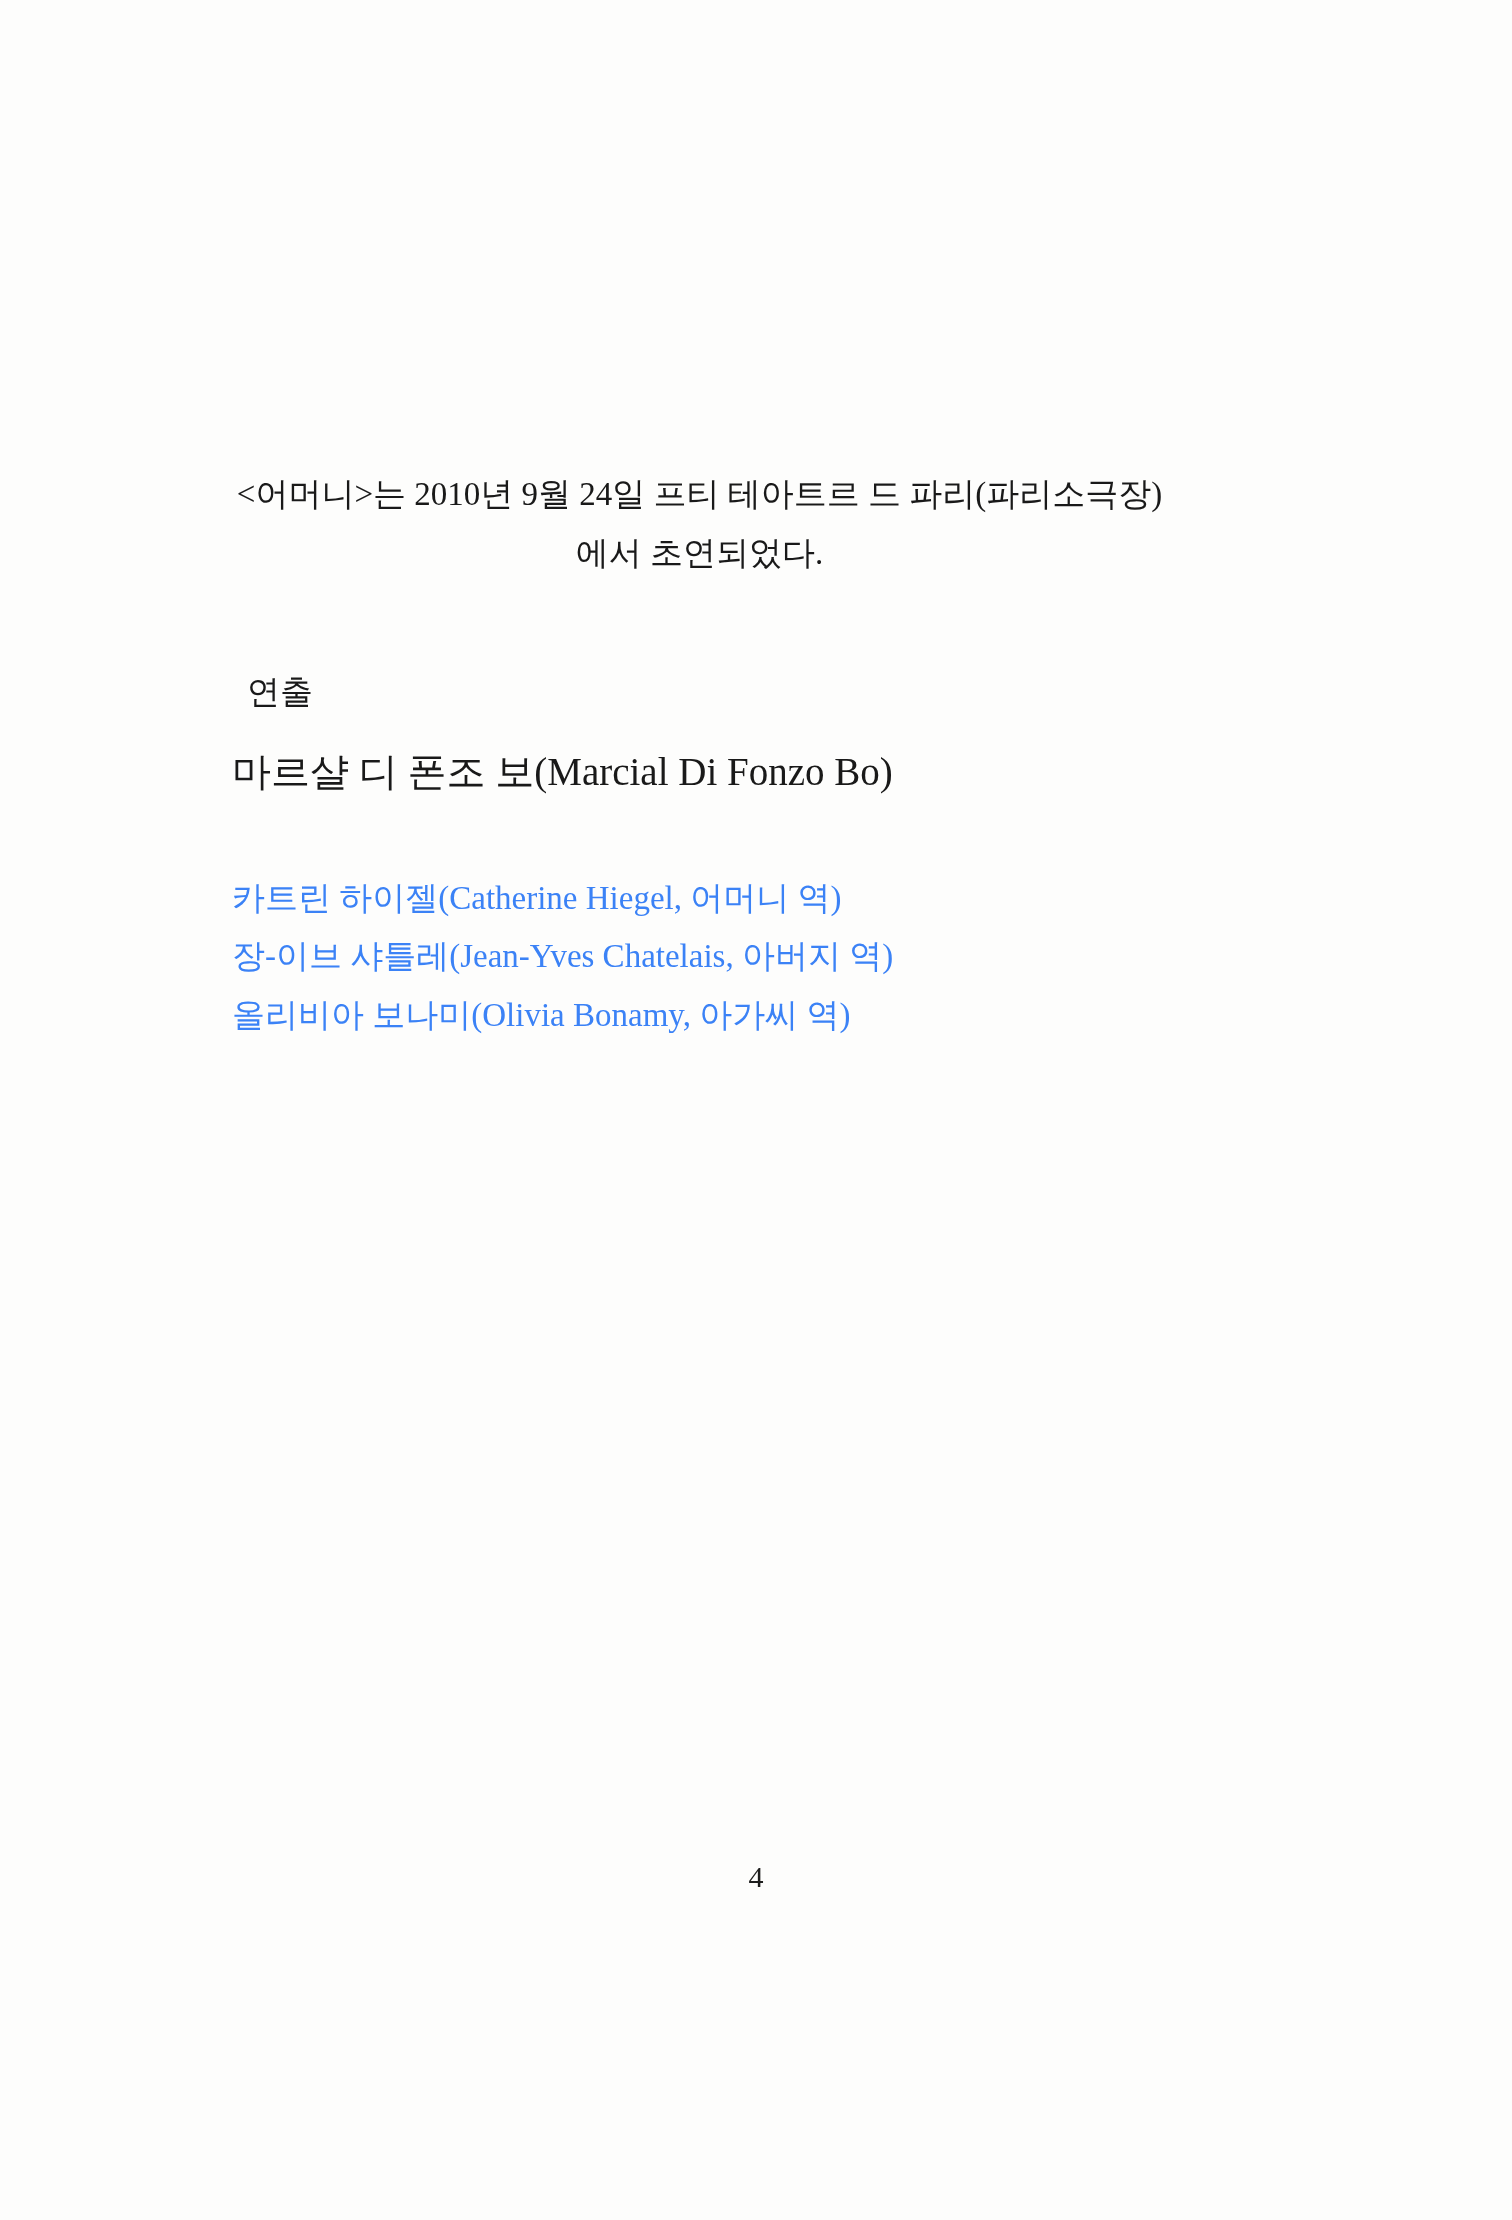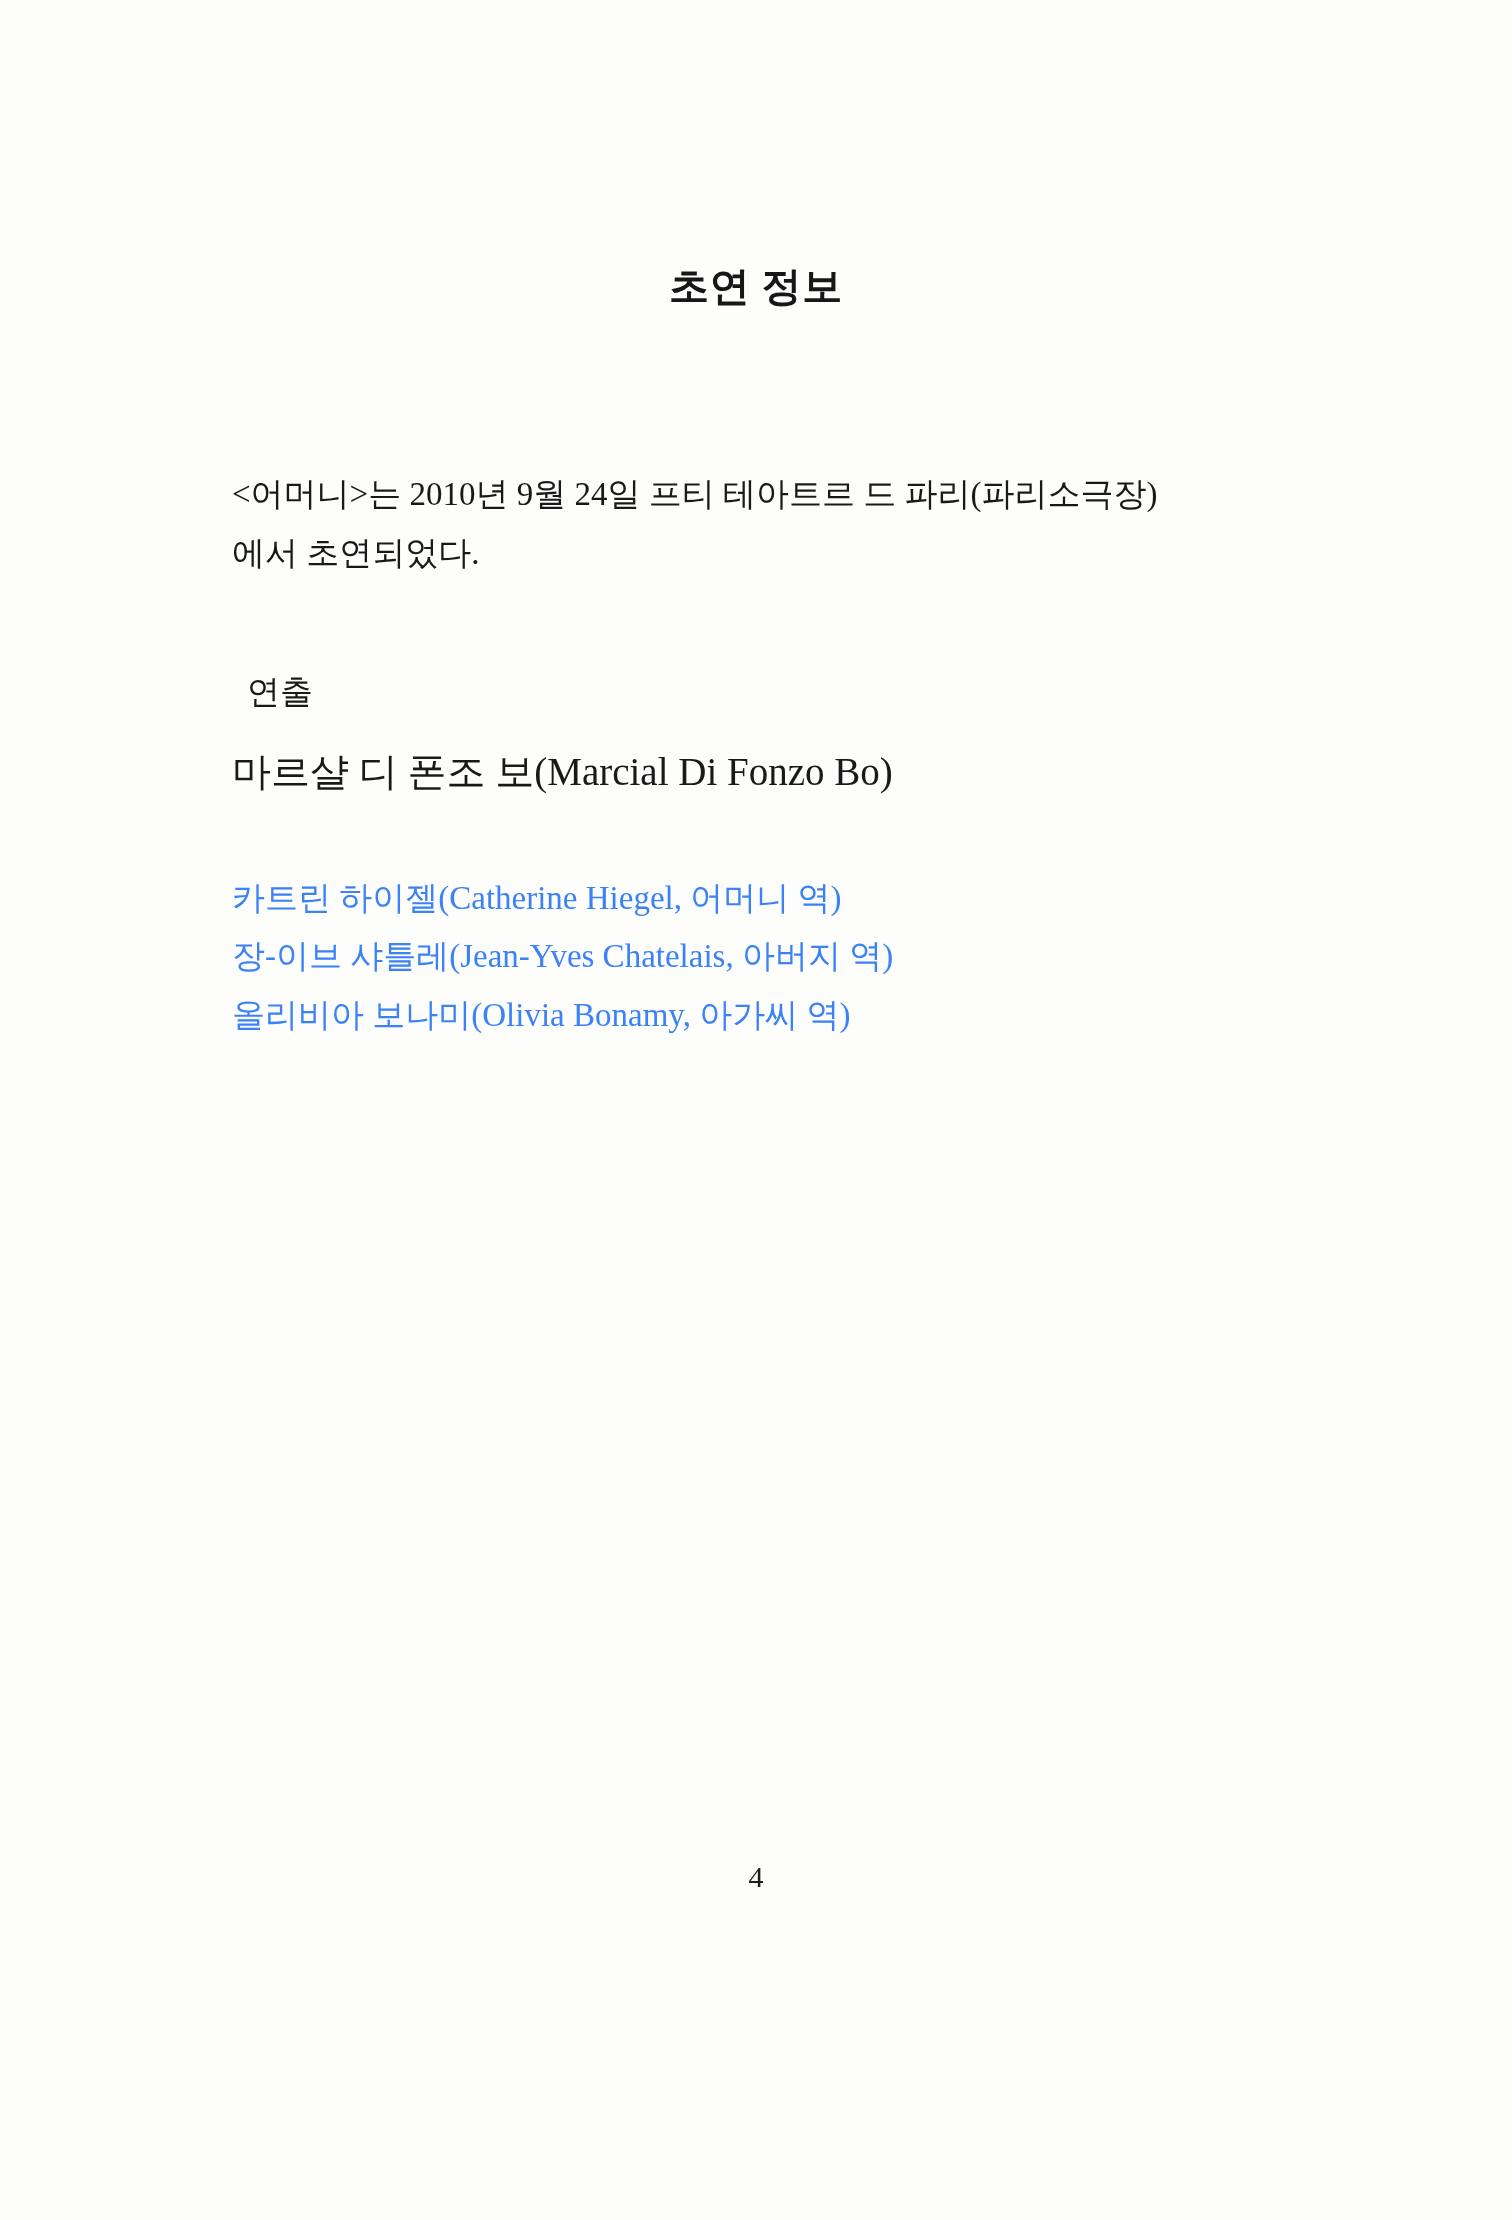--- a/index.html
+++ b/index.html
@@ -35,20 +35,21 @@
     left: 232px;
     top: 465px;
     width: 1000px;
   }
   .para {
     font-size: 33px;
     line-height: 1.78;
     color: #191919;
     margin: 0;
     max-width: 935px;
+    text-align: center;
   }
   .gap-lg { height: 66px; }
   .gap-md { height: 62px; }
   .label {
     font-size: 33px;
     line-height: 1.78;
     margin: 15px;
     color: #191919;
   }
   .entry {
@@ -75,21 +76,20 @@
     text-align: center;
     font-size: 30px;
     color: #1d1d1d;
   }
 </style>
 </head>
 <body>
 
 <div class="page">
 
-  <h1 class="page-title">초연 정보</h1>
 
   <div class="body-block">
 
     <p class="para">&lt;어머니&gt;는 2010년 9월 24일 프티 테아트르 드 파리(파리소극장)에서 초연되었다.</p>
 
     <div class="gap-lg"></div>
 
     <p class="label">연출</p>
     <p class="entry">마르샬 디 폰조 보(Marcial Di Fonzo Bo)</p>
 

